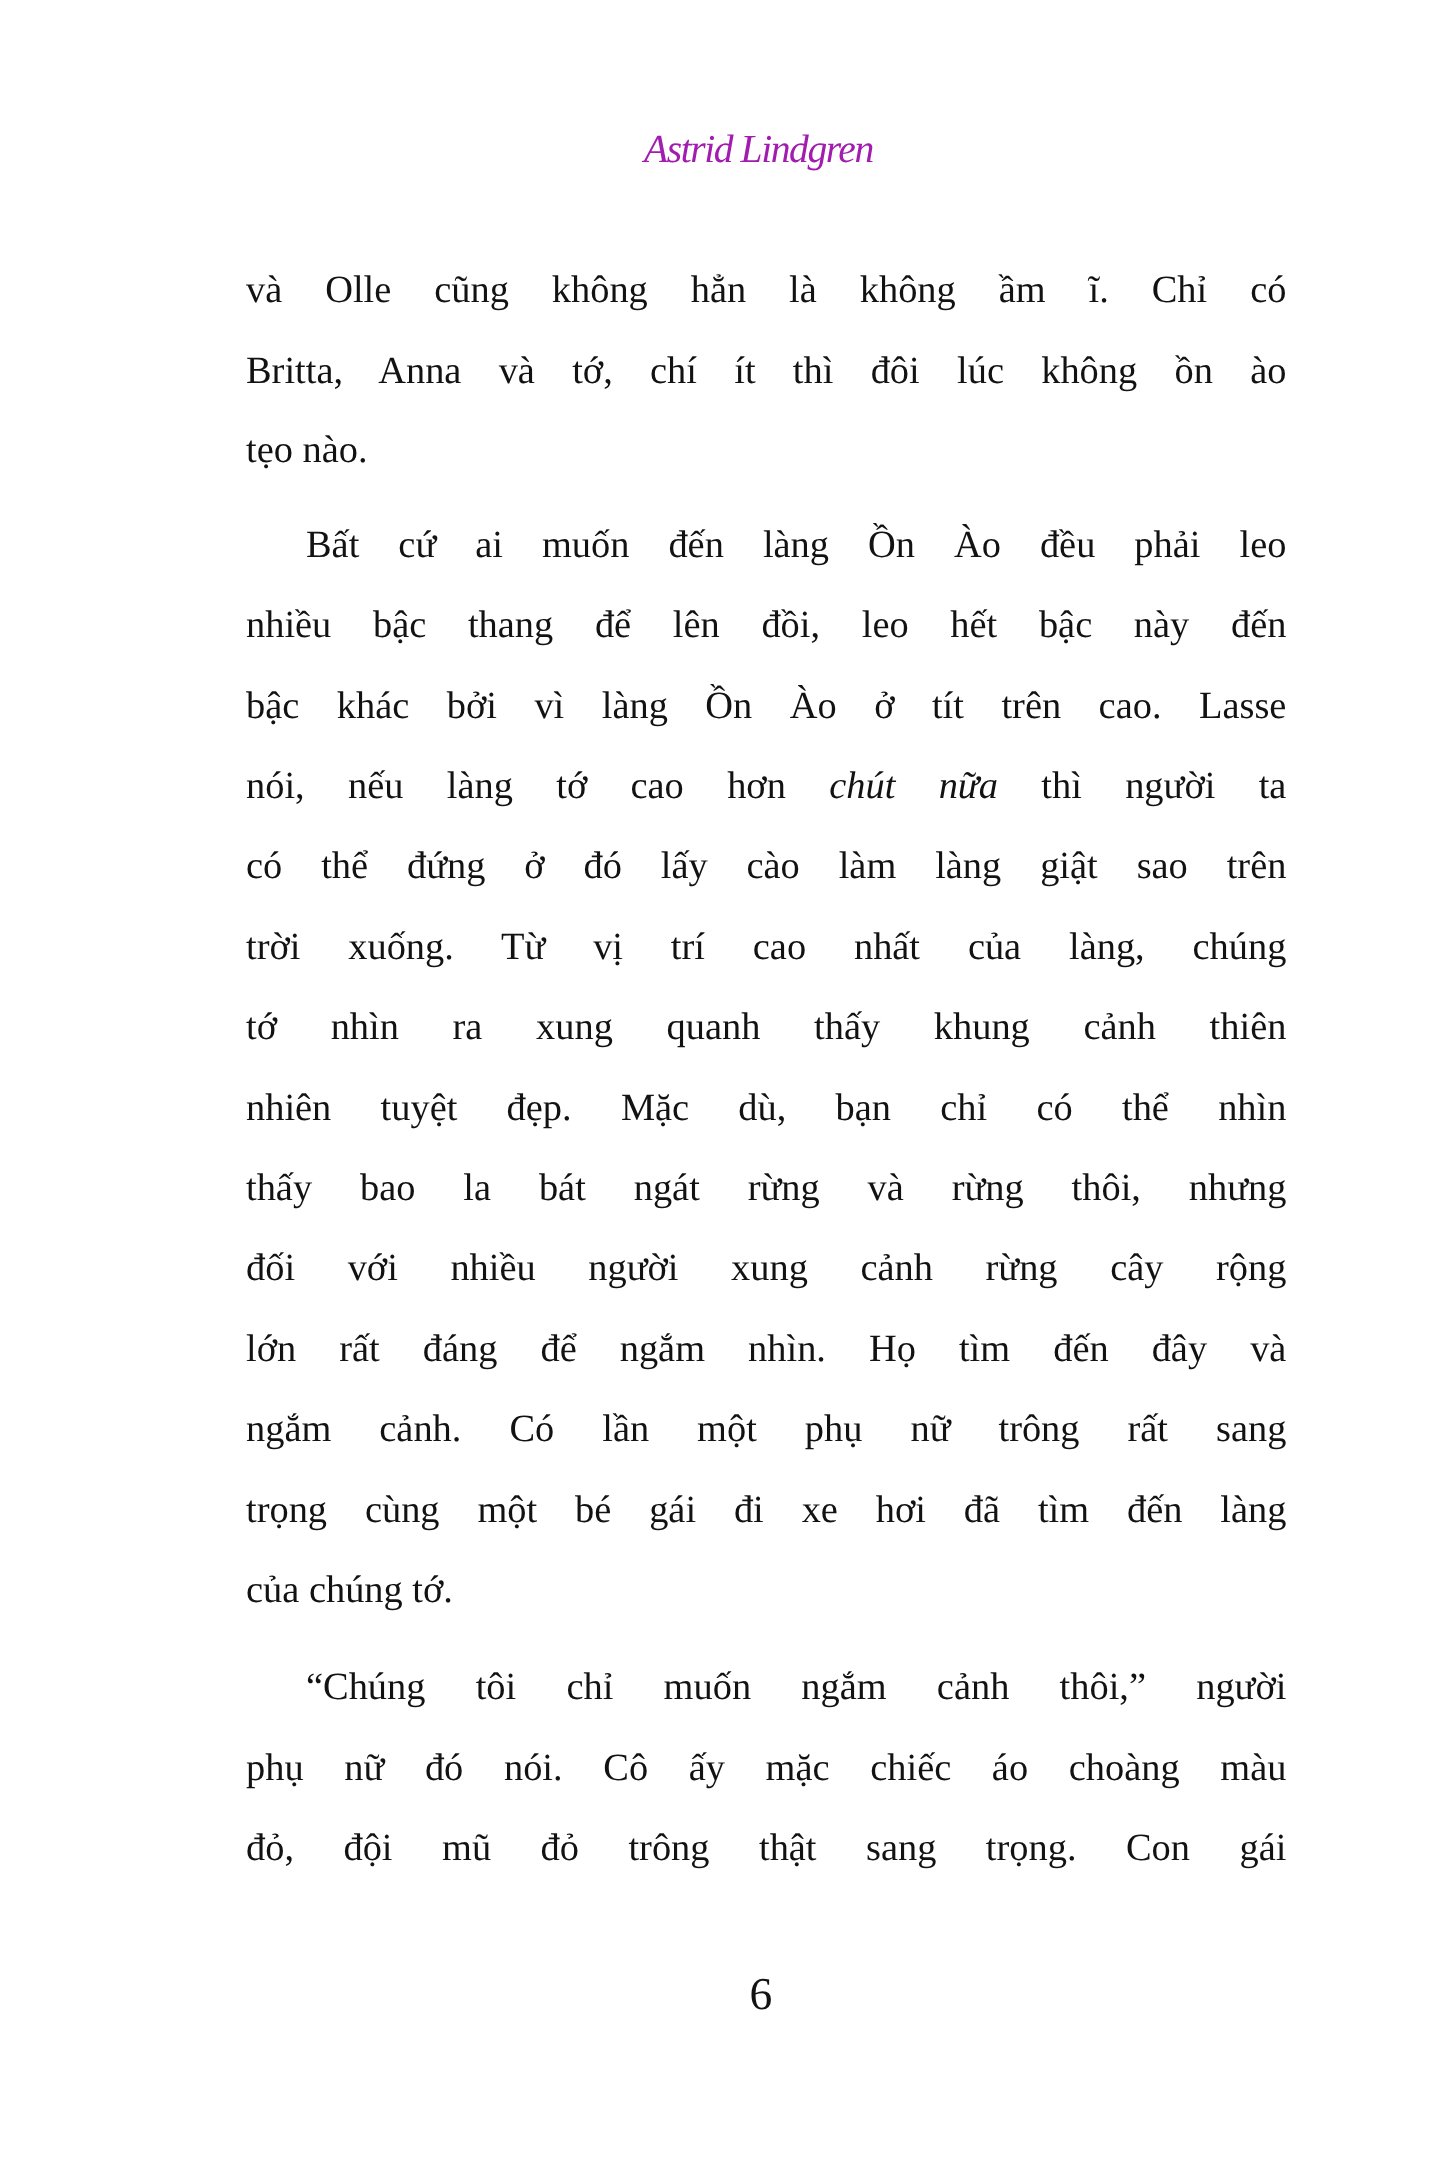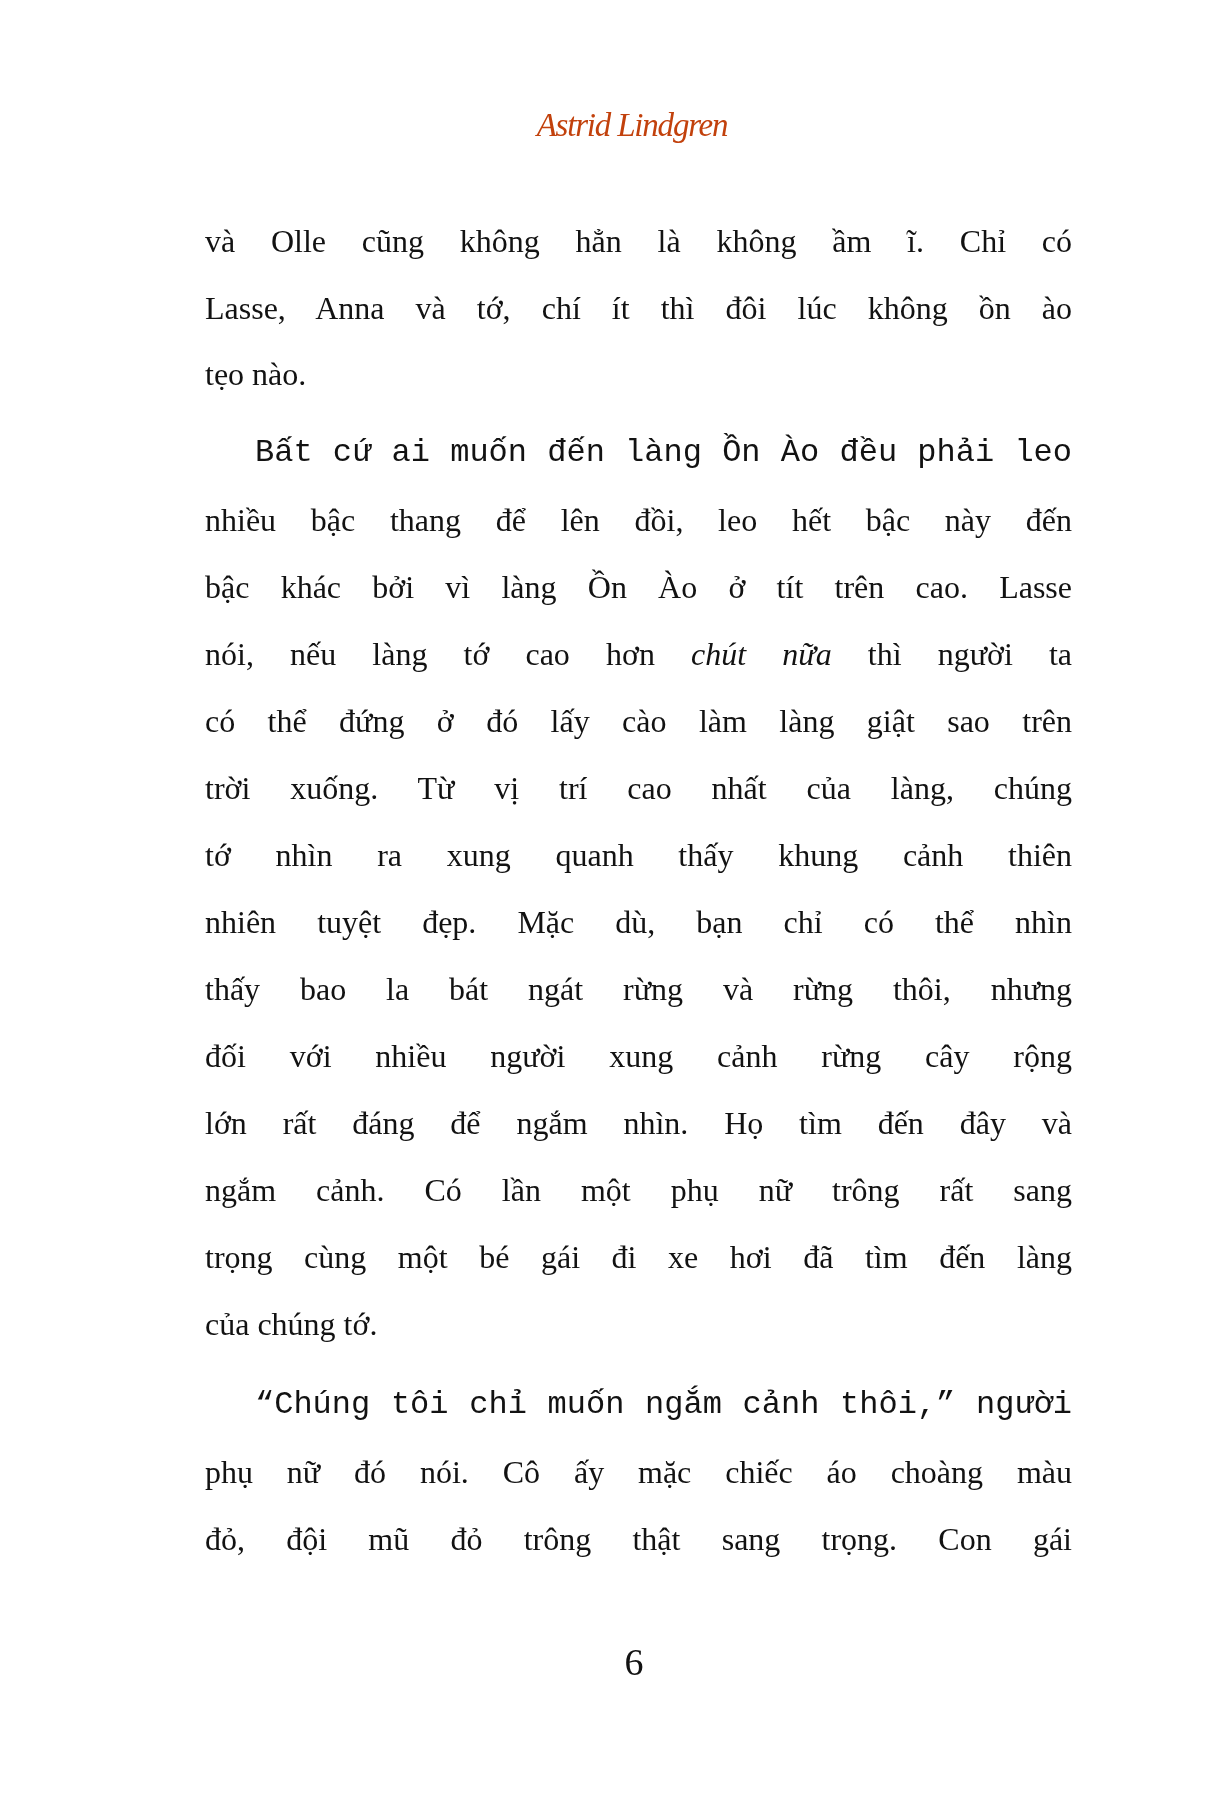--- a/index.html
+++ b/index.html
@@ -20,21 +20,21 @@
     left: 0;
     width: 1212px;
     top: 103px;
     text-align: center;
     padding-left: 52px;
     box-sizing: border-box;
     font-style: italic;
     font-size: 33px;
     line-height: 44px;
     letter-spacing: -1.2px;
-    color: #c2410c;
+    color: #a21caf;
   }
   .text-block {
     position: absolute;
     left: 205px;
     width: 867px;
     top: 0;
   }
   .line {
     position: absolute;
     left: 0;
@@ -43,21 +43,20 @@
     line-height: 50px;
     height: 50px;
     white-space: nowrap;
     text-align: justify;
     text-align-last: justify;
     color: #121212;
   }
   .line.indent {
     left: 50px;
     width: 817px;
-    font-family: Liberation Mono, monospace;
   }
   .line.last {
     text-align: center;
     text-align-last: left;
   }
   .line em {
   }
   .page-number {
     position: absolute;
     left: 0;
@@ -72,21 +71,21 @@
   }
 </style>
 </head>
 <body>
 
 <div class="running-header">Astrid Lindgren</div>
 
 <div class="text-block">
 
   <div class="line" style="top:216px">và Olle cũng không hẳn là không ầm ĩ. Chỉ có</div>
-  <div class="line" style="top:283px">Lasse, Anna và tớ, chí ít thì đôi lúc không ồn ào</div>
+  <div class="line" style="top:283px">Britta, Anna và tớ, chí ít thì đôi lúc không ồn ào</div>
   <div class="line last" style="top:349px">tẹo nào.</div>
 
   <div class="line indent" style="top:428px">Bất cứ ai muốn đến làng Ồn Ào đều phải leo</div>
   <div class="line" style="top:495px">nhiều bậc thang để lên đồi, leo hết bậc này đến</div>
   <div class="line" style="top:562px">bậc khác bởi vì làng Ồn Ào ở tít trên cao. Lasse</div>
   <div class="line" style="top:629px">
     <span>nói, nếu làng tớ cao hơn</span>
     <em>chút nữa</em>
     <span>thì người ta</span>
   </div>

